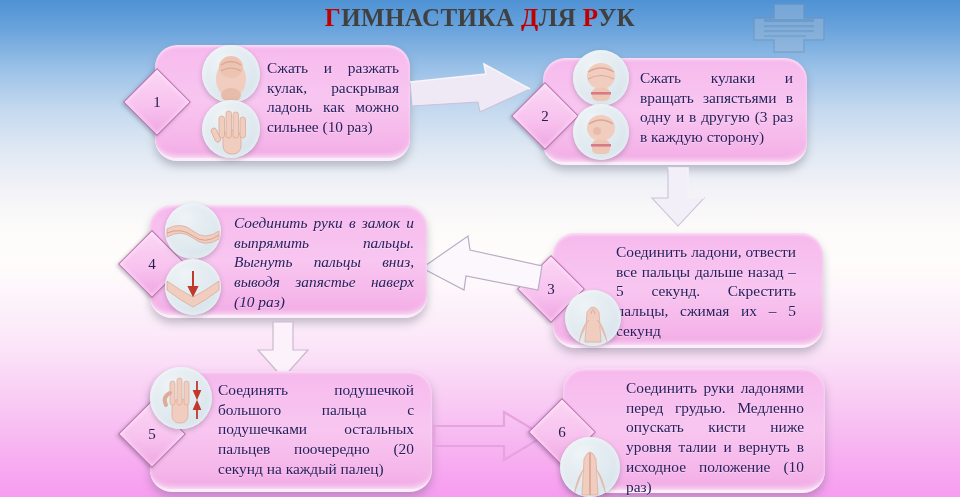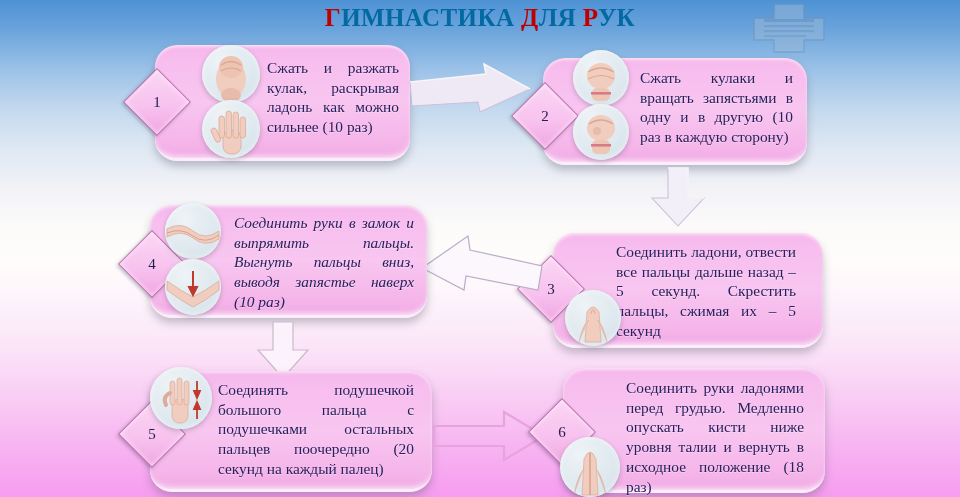--- a/index.html
+++ b/index.html
@@ -16,21 +16,21 @@
   .stage{position:absolute;inset:0;}
 
   
   .title{
     position:absolute;left:0;top:4px;width:960px;text-align:center;
     font-size:25px;font-weight:bold;letter-spacing:.4px;
     font-family:"Liberation Serif",serif;
     white-space:nowrap;
   }
   .title .r{color:#c00000;}
-  .title .b{color:#0369a1;}
+  .title .b{color:#404040;}
 
   
   .logo{position:absolute;left:750px;top:2px;width:78px;height:52px;opacity:.5;}
   .logo svg{display:block;}
 
   
   .card{
     position:absolute;border-radius:22px;
     background:linear-gradient(to bottom,#f6b7ec 0%,#f7bdee 12%,#f8c6f0 50%,#f5b4e9 88%,#f0a9e4 100%);
     box-shadow:0 5px 9px rgba(90,90,110,.35), inset 0 -7px 6px -6px rgba(255,255,255,.9),
@@ -122,21 +122,21 @@
   </div>
 
   <div class="arrow" style="left:408px;top:62px;">
     <svg width="126" height="66" viewBox="0 0 126 66">
       <path d="M2 20 L78 12 L76 2 L122 27 L72 50 L70 40 L4 44 Z" fill="#efe9f6" stroke="#c9c2d6" stroke-width="1.1"></path>
       <path d="M2 20 L78 12 L76 2 L122 27" fill="none" stroke="#ffffff" stroke-width="1.6" opacity=".85"></path>
     </svg>
   </div>
 
   <div class="card" style="left:543px;top:58px;width:264px;height:104px;">
-    <div class="txt" style="left:97px;top:10px;width:153px;">Сжать кулаки и вращать запястьями в одну и в другую (10 раз в каждую сторону)</div>
+    <div class="txt" style="left:97px;top:10px;width:153px;">Сжать кулаки и вращать запястьями в одну и в другую (3 раз в каждую сторону)</div>
   </div>
   <div class="num" style="left:521px;top:92px;">
     <span>2</span>
   </div>
   <div class="photo" style="left:573px;top:50px;width:56px;height:56px;">
     <svg viewBox="0 0 56 56">
         <g>
       <ellipse cx="28" cy="26" rx="14" ry="13" fill="#f0cdbe"></ellipse>
       <path d="M15 22 q13 -8 26 0" stroke="#dba795" stroke-width="1.3" fill="none"></path>
       <path d="M15 29 q13 -7 26 0" stroke="#dba795" stroke-width="1.1" fill="none"></path>
@@ -243,21 +243,21 @@
       </svg>
   </div>
 
   <div class="arrow" style="left:432px;top:408px;">
     <svg width="118" height="56" viewBox="0 0 118 56">
       <path d="M2 18 L72 18 L72 4 L112 28 L72 52 L72 38 L2 38 Z" fill="none" stroke="#e7a3dd" stroke-width="2.2"></path>
     </svg>
   </div>
 
   <div class="card" style="left:563px;top:368px;width:262px;height:122px;">
-    <div class="txt" style="left:63px;top:10px;width:178px;">Соединить руки ладонями перед грудью. Медленно опускать кисти ниже уровня талии и вернуть в исходное положение (18 раз)</div>
+    <div class="txt" style="left:63px;top:10px;width:178px;">Соединить руки ладонями перед грудью. Медленно опускать кисти ниже уровня талии и вернуть в исходное положение (10 раз)</div>
   </div>
   <div class="num" style="left:538px;top:408px;">
     <span>6</span>
   </div>
   <div class="photo" style="left:560px;top:437px;width:60px;height:60px;">
     <svg viewBox="0 0 60 60">
         <g fill="#f0cdbe" stroke="#dcab99" stroke-width=".7">
       <path d="M22 58 L24 22 q6 -14 12 0 L38 58 Z"></path>
       <path d="M30 16 L30 58" stroke="#cf8f7c" stroke-width="1.1" fill="none"></path>
       <path d="M14 58 q4 -20 10 -26" fill="#eac2b2"></path>

